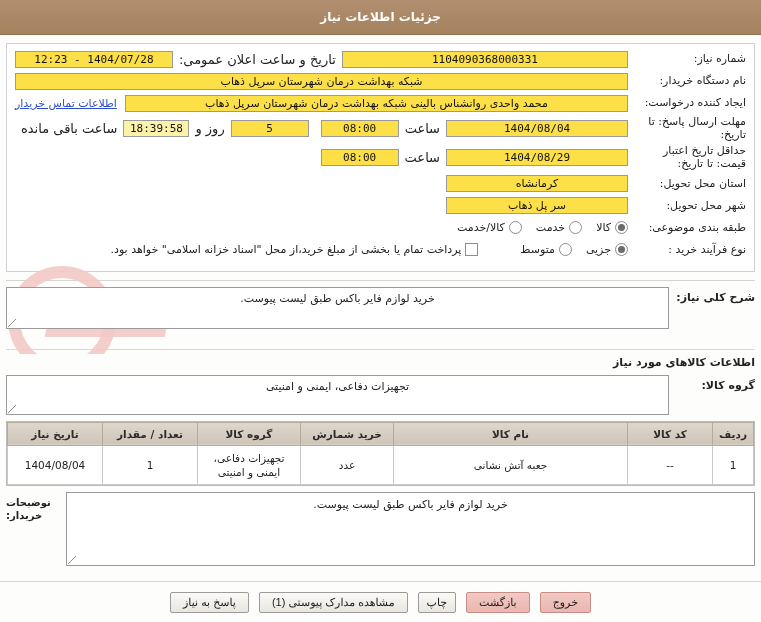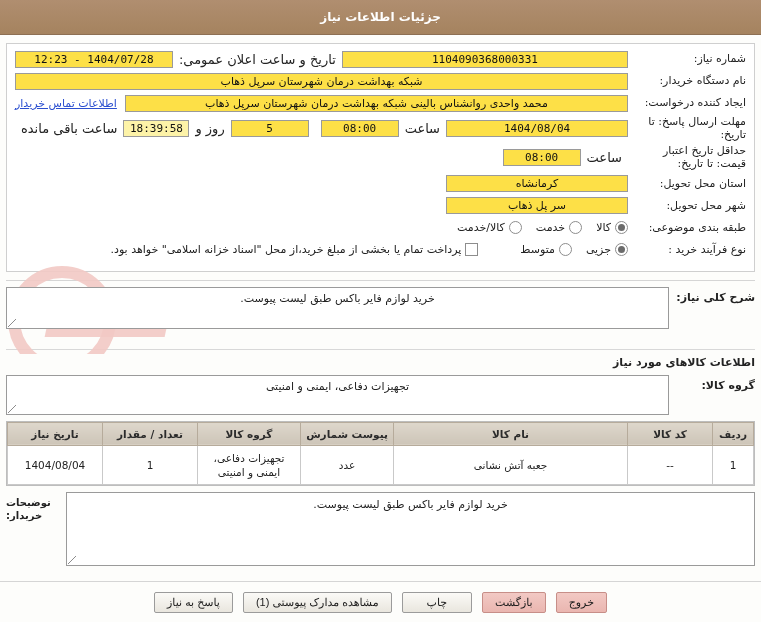--- a/index.html
+++ b/index.html
@@ -128,21 +128,21 @@
     border-top:1px solid #d5d5d5;background:#fdfdfb;
     display:flex;align-items:center;justify-content:center;gap:10px;
   }
   .btn{
     border:1px solid #9b9b9b;background:#f1efe9;
     background:linear-gradient(#fbfaf7,#e9e6de);
     font-size:11px;padding:3px 12px;border-radius:2px;cursor:pointer;color:#1c1c1c;
     white-space:nowrap;
   }
   .btn.pink{background:linear-gradient(#f2c9c4,#eab6b0);border-color:#c78e88;}
-  .btn.wide{padding:3px 24px;}
+  .btn.wide{padding:3px 8px;}
 </style>
 </head>
 <body>
 
 <div class="page">
 
   <div class="header">
     <div class="header-title">جزئیات اطلاعات نیاز</div>
   </div>
 
@@ -172,20 +172,21 @@
       <div class="mini-lbl">ساعت</div>
       <div class="fld num" style="width:78px;">08:00</div>
       <div class="fld num" style="width:78px;margin-right:12px;">5</div>
       <div class="mini-lbl">روز و</div>
       <div class="fld num hl" style="width:66px;">18:39:58</div>
       <div class="mini-lbl">ساعت باقی مانده</div>
     </div>
 
     <div class="row">
       <div class="lbl two">حداقل تاریخ اعتبار قیمت: تا تاریخ:</div>
+      <div class="fld num" style="width:182px;">1404/08/29</div>
       <div class="mini-lbl">ساعت</div>
       <div class="fld num" style="width:78px;">08:00</div>
       <div class="grow"></div>
     </div>
 
     <div class="row">
       <div class="lbl">استان محل تحویل:</div>
       <div class="fld" style="width:182px;">کرمانشاه</div>
       <div class="grow"></div>
     </div>
@@ -258,21 +259,21 @@
     </div>
   </div>
 
   <div class="tbl-wrap">
     <table>
       <thead>
         <tr>
           <th style="width:34px;">ردیف</th>
           <th style="width:78px;">کد کالا</th>
           <th>نام کالا</th>
-          <th style="width:86px;">پیوست شمارش</th>
+          <th style="width:86px;">خرید شمارش</th>
           <th style="width:96px;">گروه کالا</th>
           <th style="width:88px;">تعداد / مقدار</th>
           <th style="width:88px;">تاریخ نیاز</th>
         </tr>
       </thead>
       <tbody>
         <tr>
           <td>1</td>
           <td>--</td>
           <td>جعبه آتش نشانی</td>

